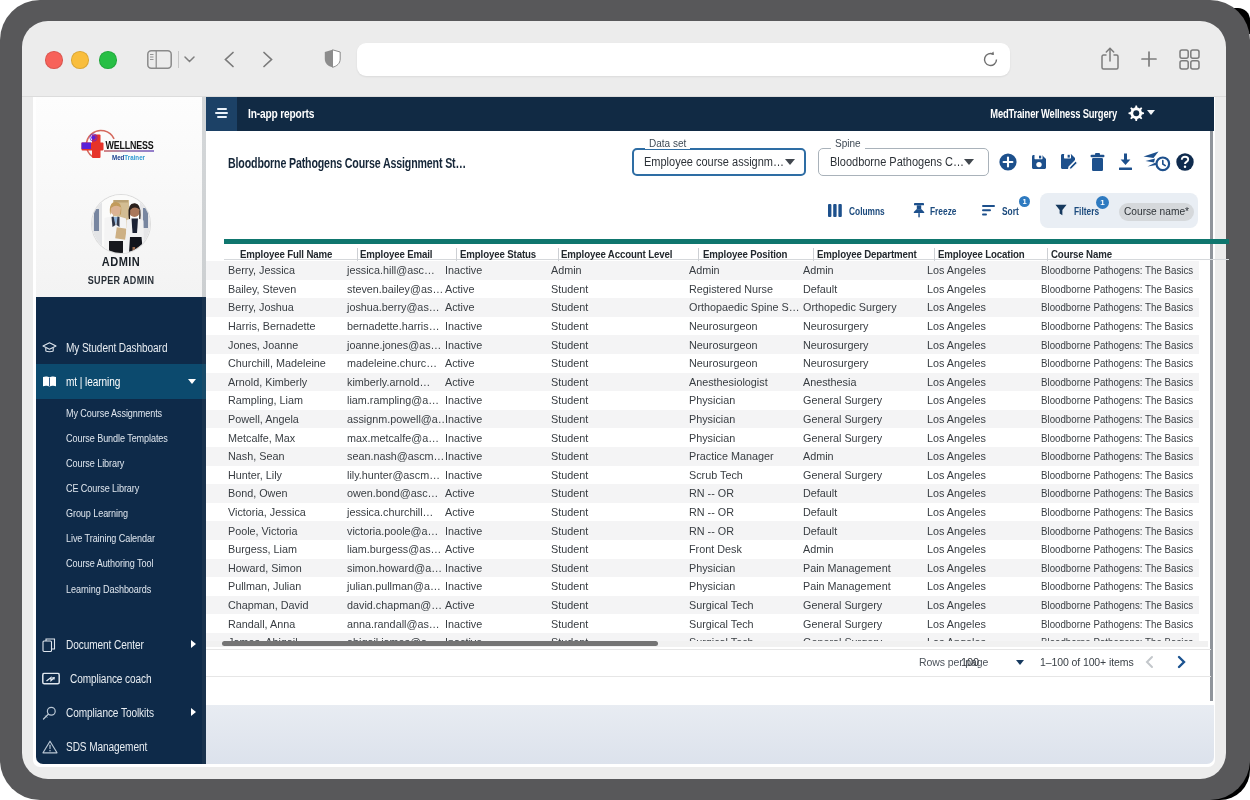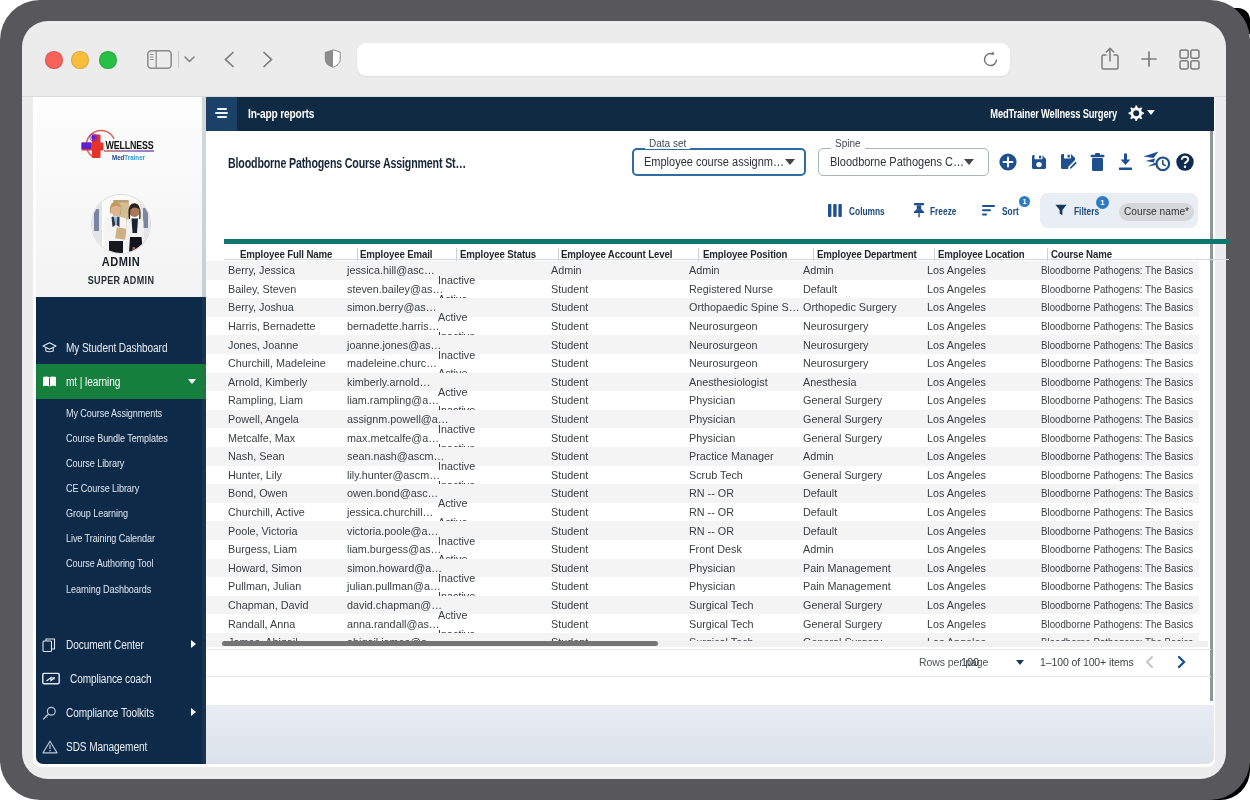--- a/index.html
+++ b/index.html
@@ -69,21 +69,21 @@
   font-weight:bold; text-align:center; line-height:13px; }
 
 
 #thead { left:206px; top:239px; width:1005px; height:21px; border-top:5px solid #0f766e; border-bottom:1px solid #d5d8db;margin-left:18px; }
 .th { position:absolute; top:4px; font-size:11px; font-weight:bold; color:#23292e; white-space:nowrap; letter-spacing:-0.15px; transform:scaleX(0.88); transform-origin:0 0; }
 .thsep { position:absolute; top:4px; width:1px; height:13px; background:#cdd0d4; }
 #tbody { left:206px; top:261px; width:1005px; height:381px; overflow:hidden; }
 .tr { position:relative; width:993px; height:18.6px; }
 .tr.odd { background:#f4f4f5; }
 .td { position:absolute; top:50%; transform:translateY(-50%); font-size:10.8px; color:#383d42; white-space:nowrap; }
-.c1 { left:22px; } .c2 { left:141px; } .c3 { left:232px;margin-top:10px; } .c4 { left:345px; }
+.c1 { left:22px; } .c2 { left:141px; } .c3 { left:239px; } .c4 { left:345px; }
 .c5 { left:483px; } .c6 { left:597px; } .c7 { left:721px; }
 .c8 { left:835px; transform:translateY(-50%) scaleX(0.9); transform-origin:0 50%; }
 
 #hscroll-track { left:206px; top:641px; width:1002px; height:6px; background:#f1f1f1; }
 #hscroll-thumb { left:222px; top:641px; width:436px; height:5px; border-radius:2.5px; background:#757575; }
 
 #foot-top { left:206px; top:649px; width:1005px; height:1px; background:#e6e6e6; }
 #foot-bot { left:206px; top:676px; width:1005px; height:1px; background:#e6e6e6; }
 .foot-txt { top:656px; font-size:10.5px; color:#4c535b; letter-spacing:-0.1px; }
 </style>
@@ -192,21 +192,21 @@
   <div class="abs" id="admin-name">ADMIN</div>
   <div class="abs" id="admin-role">SUPER ADMIN</div>
 
   <div class="abs mi" style="top:331px">
     <svg width="15" height="13" viewBox="0 0 15 13">
         <path d="M1 4.5 L7.5 1.2 L14 4.5 L7.5 7.8 Z" fill="none" stroke="#dfe6ee" stroke-width="1.1" stroke-linejoin="round"></path>
         <path d="M3.8 6.5 V9.3 C3.8 10.5 11.2 10.5 11.2 9.3 V6.5" fill="none" stroke="#dfe6ee" stroke-width="1.1"></path>
       </svg>
     <span class="lbl">My Student Dashboard</span>
   </div>
-  <div class="abs mi" style="top:364px; height:35px; background:#15803d; color:#fff;">
+  <div class="abs mi" style="top:364px; height:35px; background:#0c4a6e; color:#fff;">
     <svg width="15" height="12" viewBox="0 0 15 12">
         <path d="M7.5 1.5 C6 0.3 3 0.2 1 1 V10.2 C3 9.4 6 9.5 7.5 10.7 C9 9.5 12 9.4 14 10.2 V1 C12 0.2 9 0.3 7.5 1.5 Z" fill="#fff"></path>
         <path d="M7.5 1.8 V10.4" stroke="#1d4c7c" stroke-width="0.9"></path>
       </svg>
     <span class="lbl">mt | learning</span>
     <span style="position:absolute; right:10px; top:15px; width:0; height:0; border-left:4.5px solid transparent; border-right:4.5px solid transparent; border-top:5.5px solid #fff;"></span>
   </div>
   <div class="abs smi" style="top:425px">
       <span class="lbl">Course Bundle Templates</span>
     </div>
@@ -318,21 +318,21 @@
         <span class="td c2">steven.bailey@as…</span>
         <span class="td c3">Active</span>
         <span class="td c4">Student</span>
         <span class="td c5">Registered Nurse</span>
         <span class="td c6">Default</span>
         <span class="td c7">Los Angeles</span>
         <span class="td c8">Bloodborne Pathogens: The Basics</span>
       </div>
     <div class="tr odd">
         <span class="td c1">Berry, Joshua</span>
-        <span class="td c2">simon.berry@as…</span>
+        <span class="td c2">joshua.berry@as…</span>
         <span class="td c3">Active</span>
         <span class="td c4">Student</span>
         <span class="td c5">Orthopaedic Spine S…</span>
         <span class="td c6">Orthopedic Surgery</span>
         <span class="td c7">Los Angeles</span>
         <span class="td c8">Bloodborne Pathogens: The Basics</span>
       </div>
     <div class="tr">
         <span class="td c1">Harris, Bernadette</span>
         <span class="td c2">bernadette.harris…</span>
@@ -427,21 +427,21 @@
         <span class="td c1">Bond, Owen</span>
         <span class="td c2">owen.bond@asc…</span>
         <span class="td c3">Active</span>
         <span class="td c4">Student</span>
         <span class="td c5">RN -- OR</span>
         <span class="td c6">Default</span>
         <span class="td c7">Los Angeles</span>
         <span class="td c8">Bloodborne Pathogens: The Basics</span>
       </div>
     <div class="tr">
-        <span class="td c1">Churchill, Active</span>
+        <span class="td c1">Victoria, Jessica</span>
         <span class="td c2">jessica.churchill…</span>
         <span class="td c3">Active</span>
         <span class="td c4">Student</span>
         <span class="td c5">RN -- OR</span>
         <span class="td c6">Default</span>
         <span class="td c7">Los Angeles</span>
         <span class="td c8">Bloodborne Pathogens: The Basics</span>
       </div>
     <div class="tr odd">
         <span class="td c1">Poole, Victoria</span>

